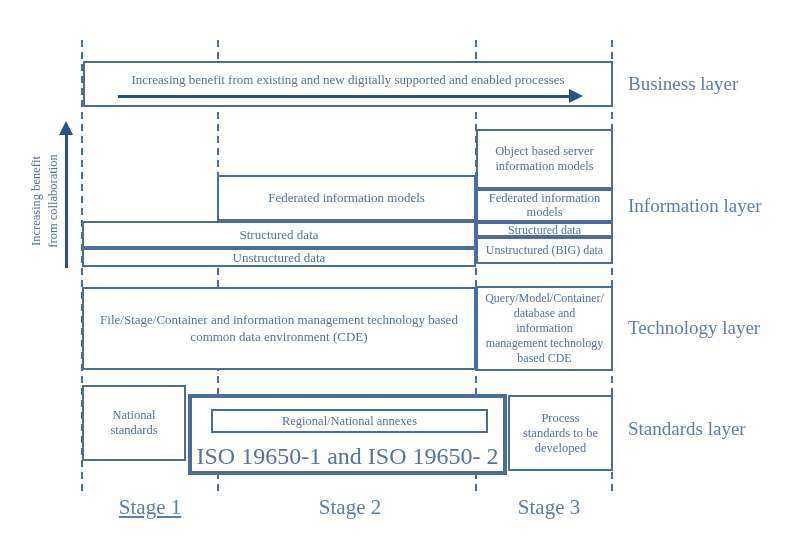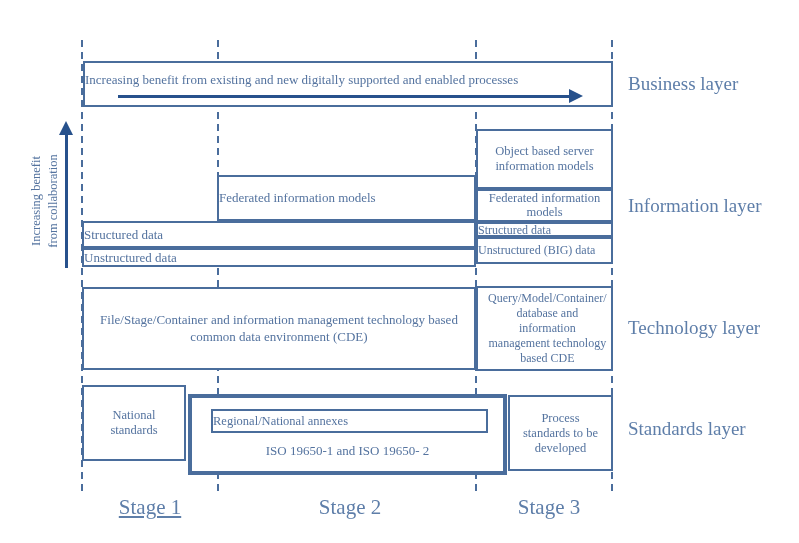--- a/index.html
+++ b/index.html
@@ -21,21 +21,21 @@
   .vdash{
     position:absolute;top:40px;width:2px;height:455px;z-index:0;
     background:repeating-linear-gradient(to bottom,var(--line) 0 7px,transparent 7px 12px);
   }
   #vdash1{left:81px;} #vdash2{left:217px;} #vdash3{left:475px;} #vdash4{left:611px;}
 
   
   .box{
     position:absolute;z-index:1;box-sizing:border-box;
     background:#fff;border:2px solid var(--line);
-    display:flex;align-items:center;justify-content:flex-start;
+    display:flex;align-items:center;justify-content:center;
     text-align:center;font-size:12.5px;line-height:1.2;color:var(--text);
   }
 
   
   .biz{left:83px;top:61px;width:530px;height:46px;align-items:flex-start;padding-top:9px;font-size:13px;}
   .h-arrow{position:absolute;left:118px;top:95px;width:452px;height:3px;background:var(--arrow);z-index:2;}
   .h-arrow::after{content:"";position:absolute;right:-13px;top:-6px;width:0;height:0;
     border-left:14px solid var(--arrow);border-top:7px solid transparent;border-bottom:7px solid transparent;}
 
   
@@ -49,21 +49,21 @@
 
   
   .techL{left:82px;top:287px;width:394px;height:83px;padding:0 14px;font-size:13px;line-height:1.25;}
   .techR{left:476px;top:286px;width:137px;height:85px;padding:0 10px;font-size:12px;line-height:1.25;overflow-wrap:break-word;}
 
   
   .national{left:82px;top:385px;width:104px;height:76px;padding:0 8px;}
   .boldbox{left:188px;top:394px;width:319px;height:81px;border-width:4px;z-index:1;}
   .annex{left:211px;top:409px;width:277px;height:24px;z-index:3;}
   .iso{position:absolute;left:188px;top:443px;width:319px;z-index:3;text-align:center;
-       font-size:13px;color:var(--text);}
+       font-size:24px;color:var(--text);}
   .process{left:508px;top:395px;width:105px;height:76px;padding:16px 9px;}
 
   
   .layer-label{position:absolute;left:628px;z-index:2;font-size:19px;color:var(--label);white-space:nowrap;}
   #lbl-business{top:73px;} #lbl-information{top:195px;} #lbl-technology{top:317px;} #lbl-standards{top:418px;}
 
   
   .stage-label{position:absolute;top:495px;width:120px;text-align:center;z-index:2;font-size:21px;color:var(--label);}
   #stage1{left:90px;text-decoration:underline;} #stage2{left:290px;} #stage3{left:489px;}
 

